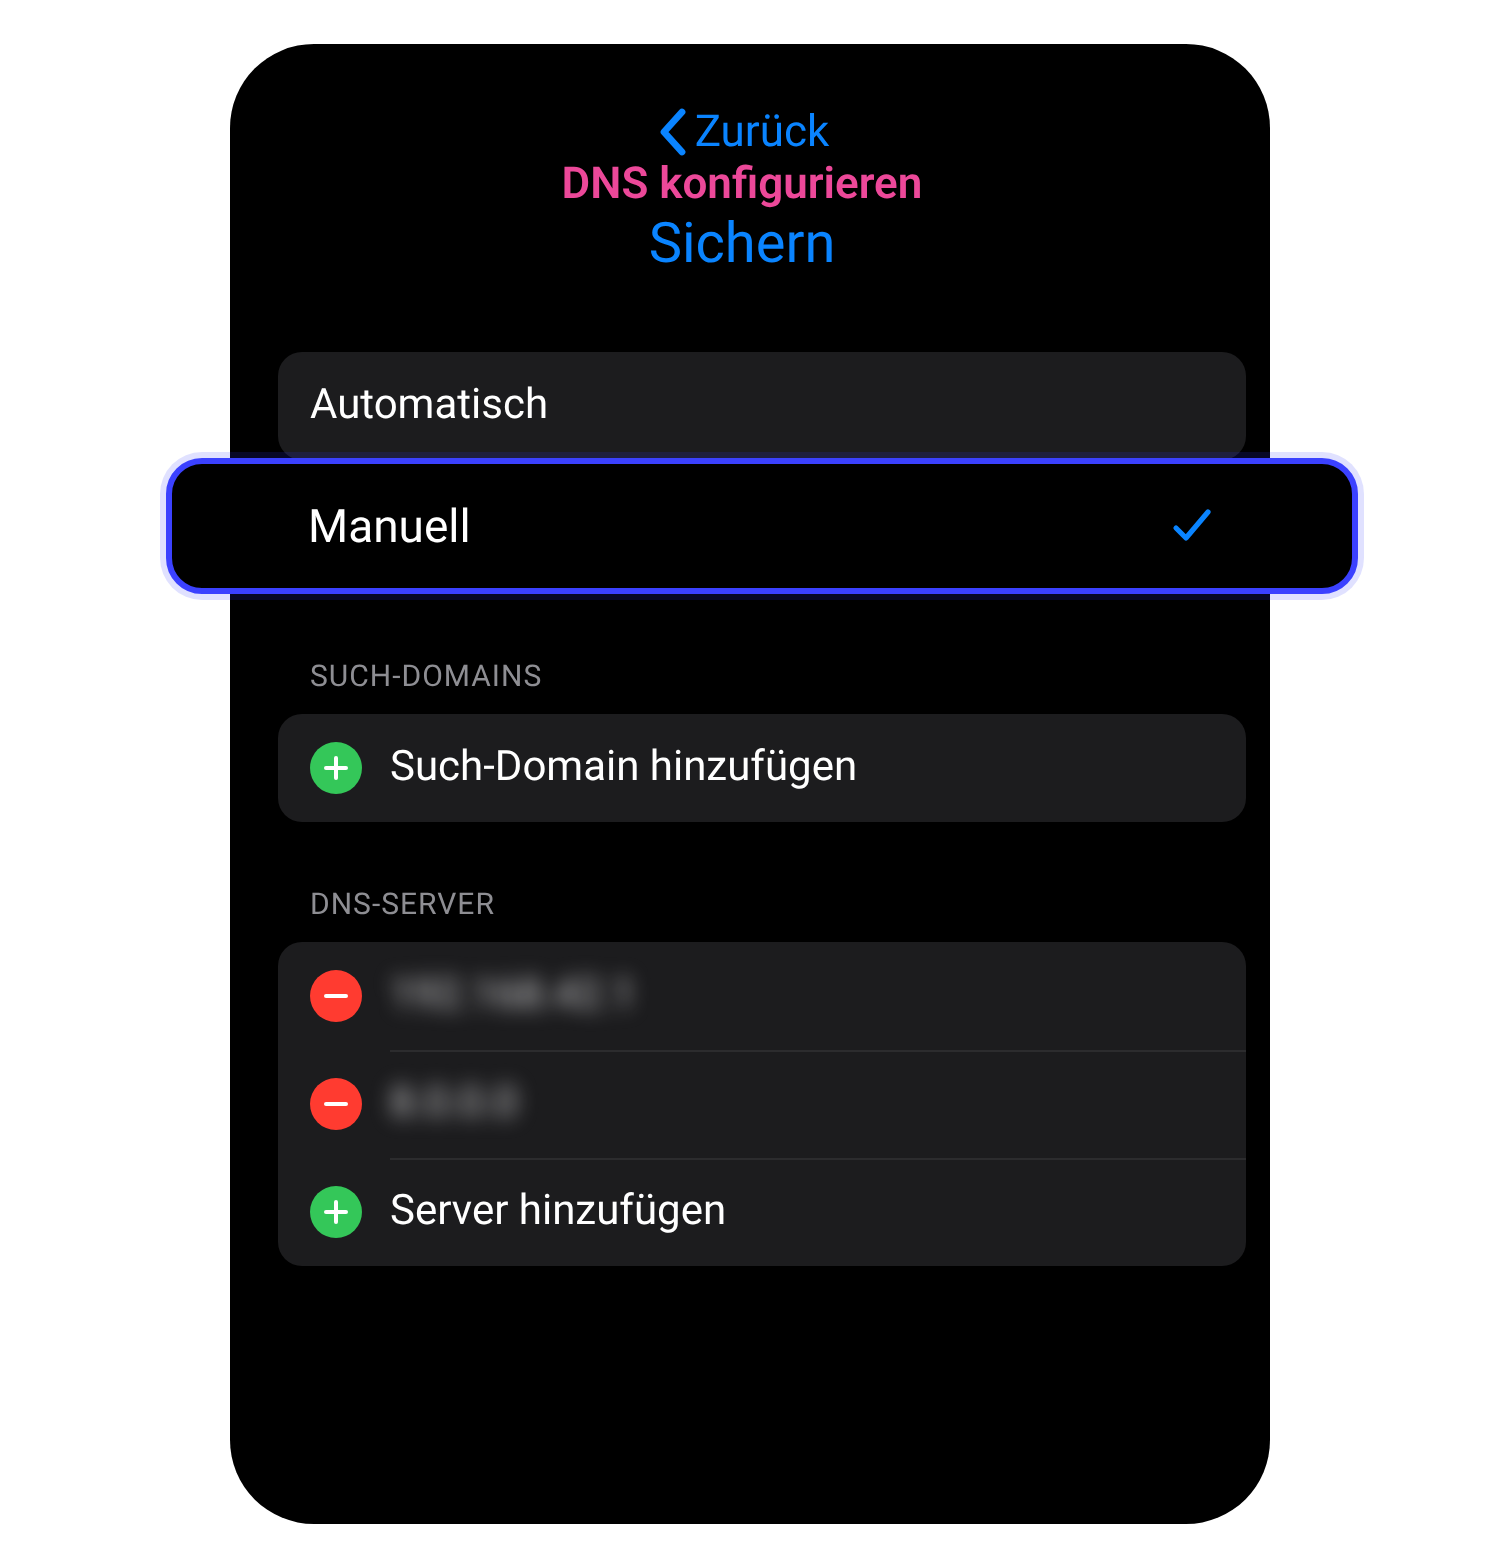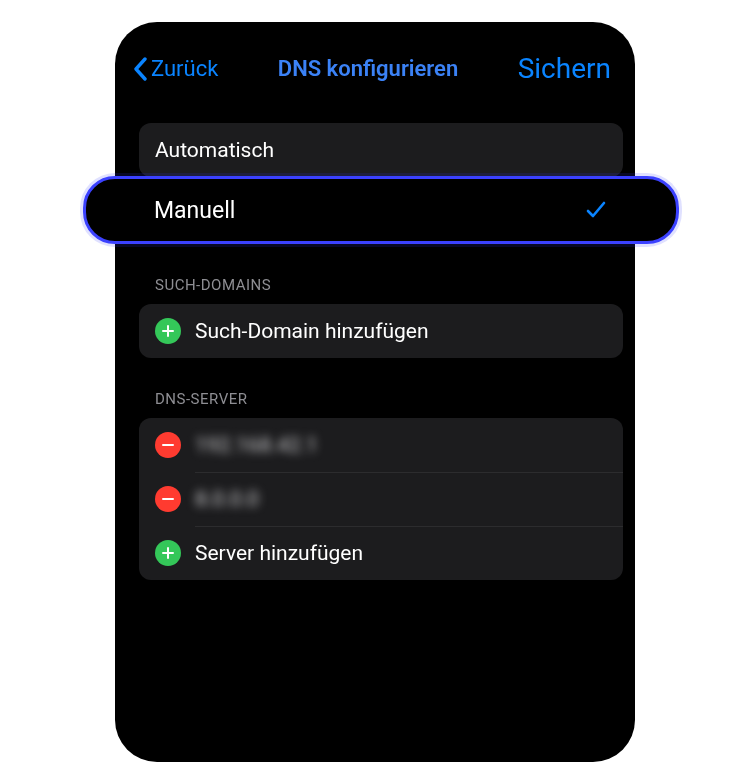--- a/index.html
+++ b/index.html
@@ -19,38 +19,39 @@
       border-radius: 42px;
       padding: 20px 0 0 0;
       position: relative;
       overflow: visible;
     }
     .nav {
       display: flex;
       align-items: center;
       justify-content: space-between;
       padding: 10px 24px 18px 16px;
+      flex-direction: column;
     }
     .nav-back {
       display: flex;
       align-items: center;
       color: #0a84ff;
       font-size: 22px;
       gap: 2px;
       cursor: pointer;
     }
     .nav-back-icon {
       width: 18px;
       height: 28px;
       display: inline-flex;
       align-items: center;
       justify-content: center;
     }
     .nav-title {
-      color: #3b82f6;
+      color: #ec4899;
       font-size: 22px;
       font-weight: 600;
       text-align: center;
     }
     .nav-action {
       color: #0a84ff;
       font-size: 28px;
       cursor: pointer;
     }
     .content {
@@ -92,21 +93,21 @@
       left: 16px;
       right: 0;
       height: 1px;
       background: #2c2c2e;
     }
     .row.inset + .row::before,
     .row + .row.inset::before {
       left: 56px;
     }
     .row-highlight-wrap {
-      border-radius: 32px;
+      border-radius: 18px;
       border: 3px solid #3b41ff;
       background: #000000;
       margin-left: -56px;
       margin-right: -56px;
       padding: 0 56px;
       position: relative;
       z-index: 5;
       margin-top: -1px;
       box-shadow: 0 0 0 3px rgba(50,55,255,0.15);
     }

